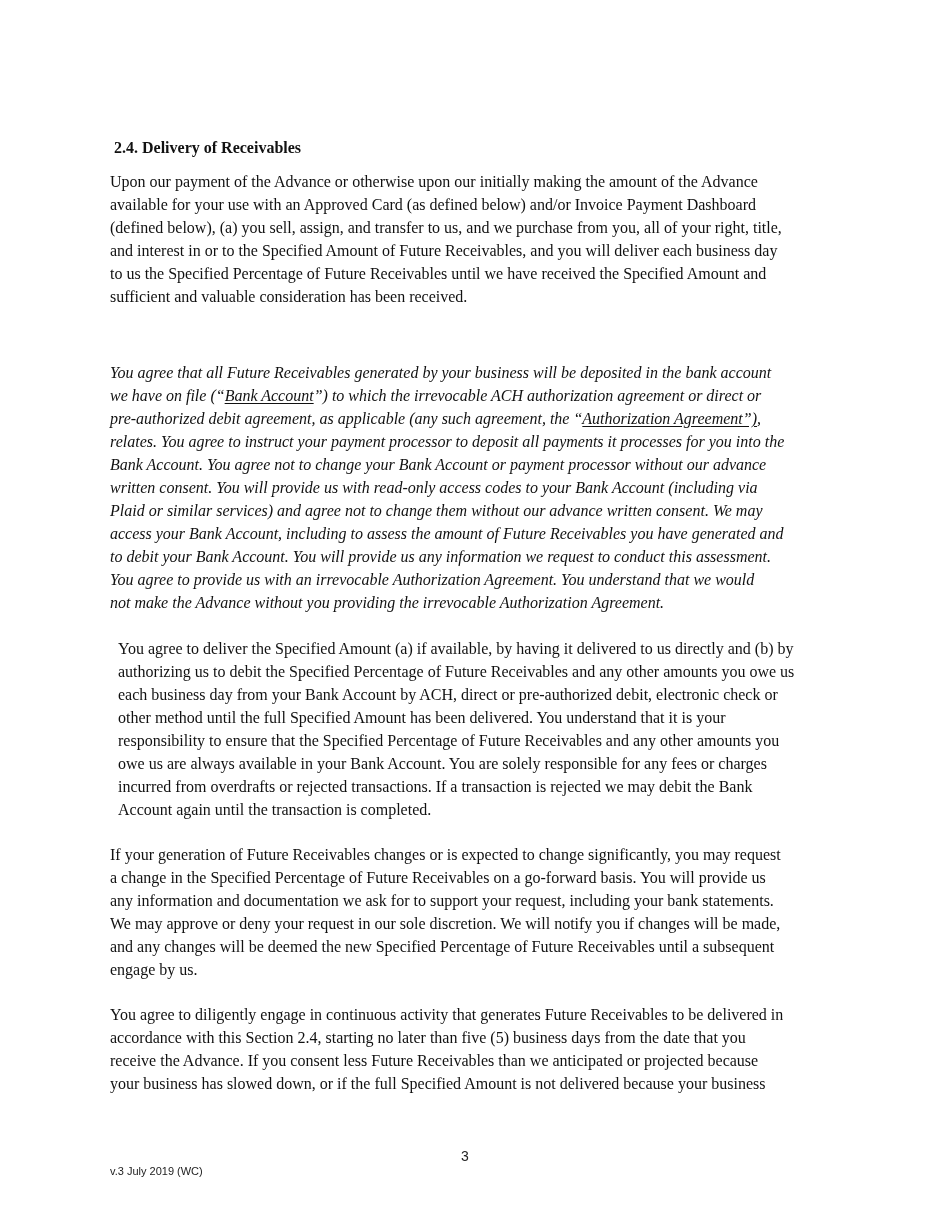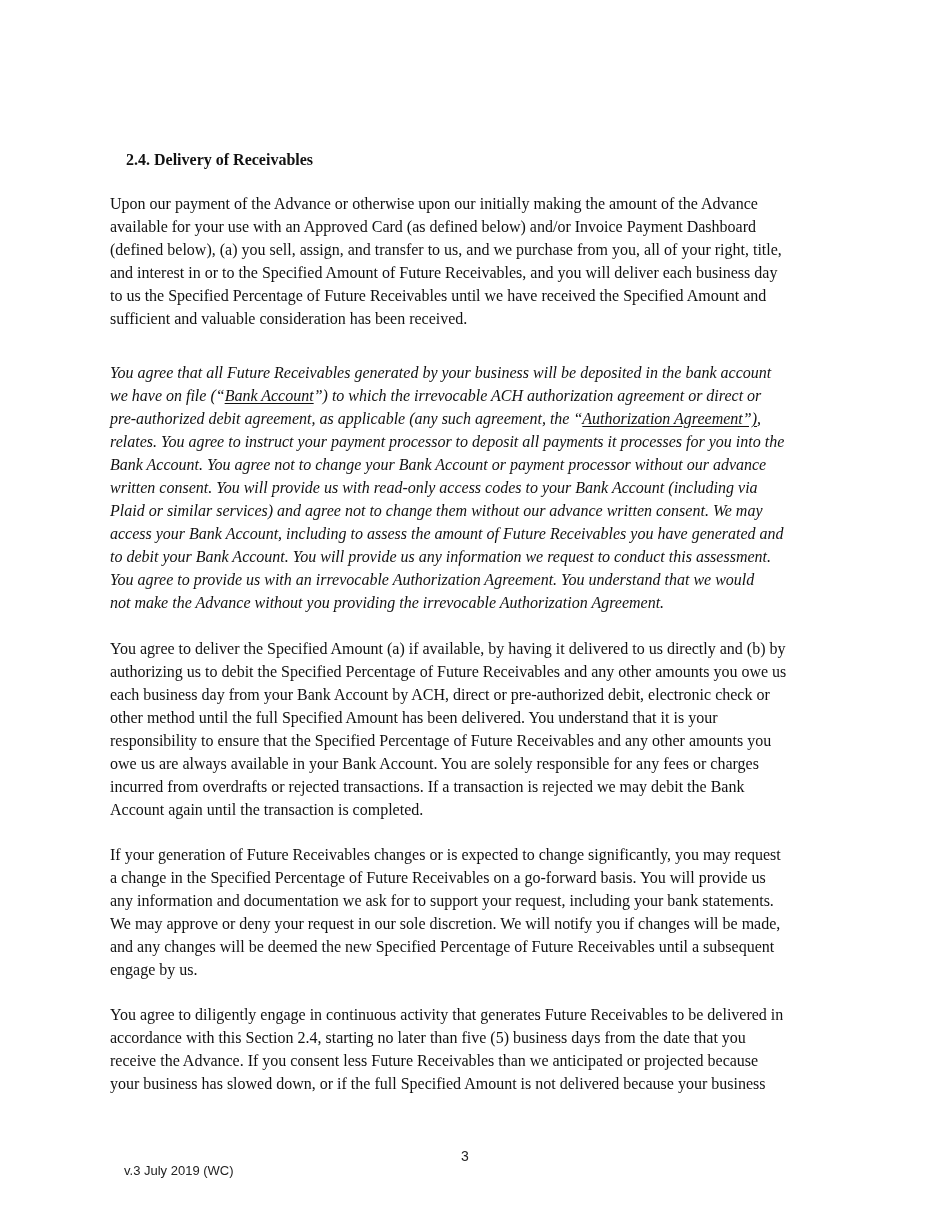--- a/index.html
+++ b/index.html
@@ -23,57 +23,57 @@
   }
   .heading {
     position: absolute;
     left: 110px;
     top: 134px;
     font-family: "Liberation Serif", "DejaVu Serif", serif;
     font-weight: bold;
     font-size: 16px;
     line-height: 20px;
     white-space: nowrap;
-    margin: 16px;
+    margin: 4px;
   }
   .para {
     position: absolute;
     left: 110px;
     width: 730px;
     font-family: "Liberation Serif", "DejaVu Serif", serif;
     font-size: 16px;
     line-height: 23px;
     margin: 0;
   }
   .para .line {
     display: block;
     white-space: nowrap;
     height: 23px;
   }
   .u { text-decoration: underline; text-underline-offset: 2px; }
-  #p1 { top: 192px; }
+  #p1 { top: 170px; }
   #p2 { top: 361px; font-style: italic; }
-  #p3 { top: 637px; }
+  #p3 { top: 637px; margin-left: 8px; }
   #p4 { top: 843px; }
   #p5 { top: 1003px; }
   .page-number {
     position: absolute;
     left: 461px;
     top: 1147px;
     font-family: "Liberation Sans", "DejaVu Sans", sans-serif;
     font-size: 14px;
     line-height: 18px;
     color: #222222;
   }
   .version {
     position: absolute;
-    left: 124px;
+    left: 110px;
     top: 1166px;
     font-family: "Liberation Sans", "DejaVu Sans", sans-serif;
-    font-size: 13px;
+    font-size: 11px;
     line-height: 10px;
     color: #222222;
     white-space: nowrap;
   }
 </style>
 </head>
 <body>
 
 <div class="page">
 

